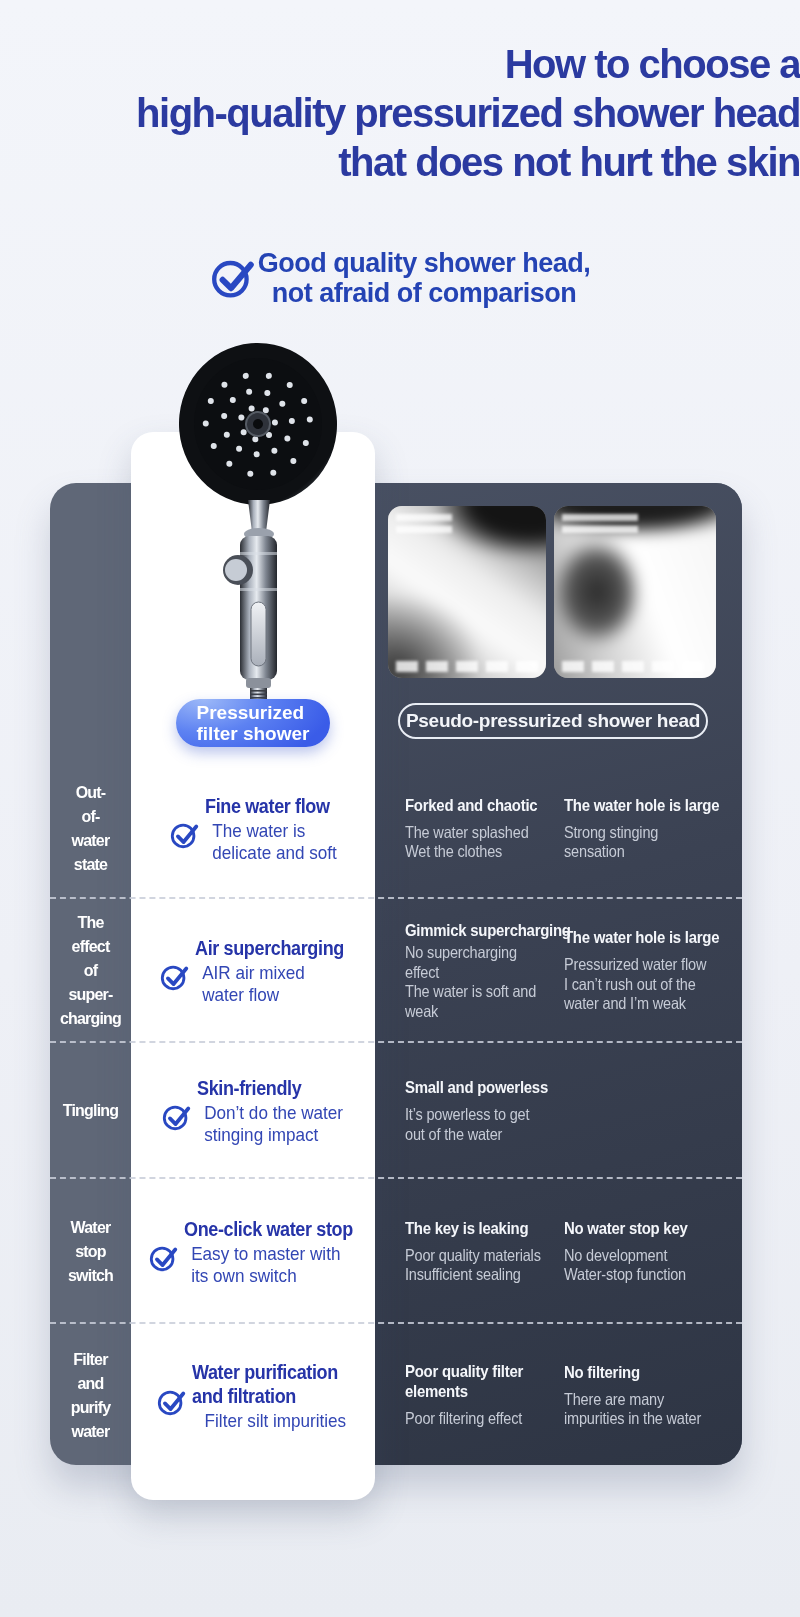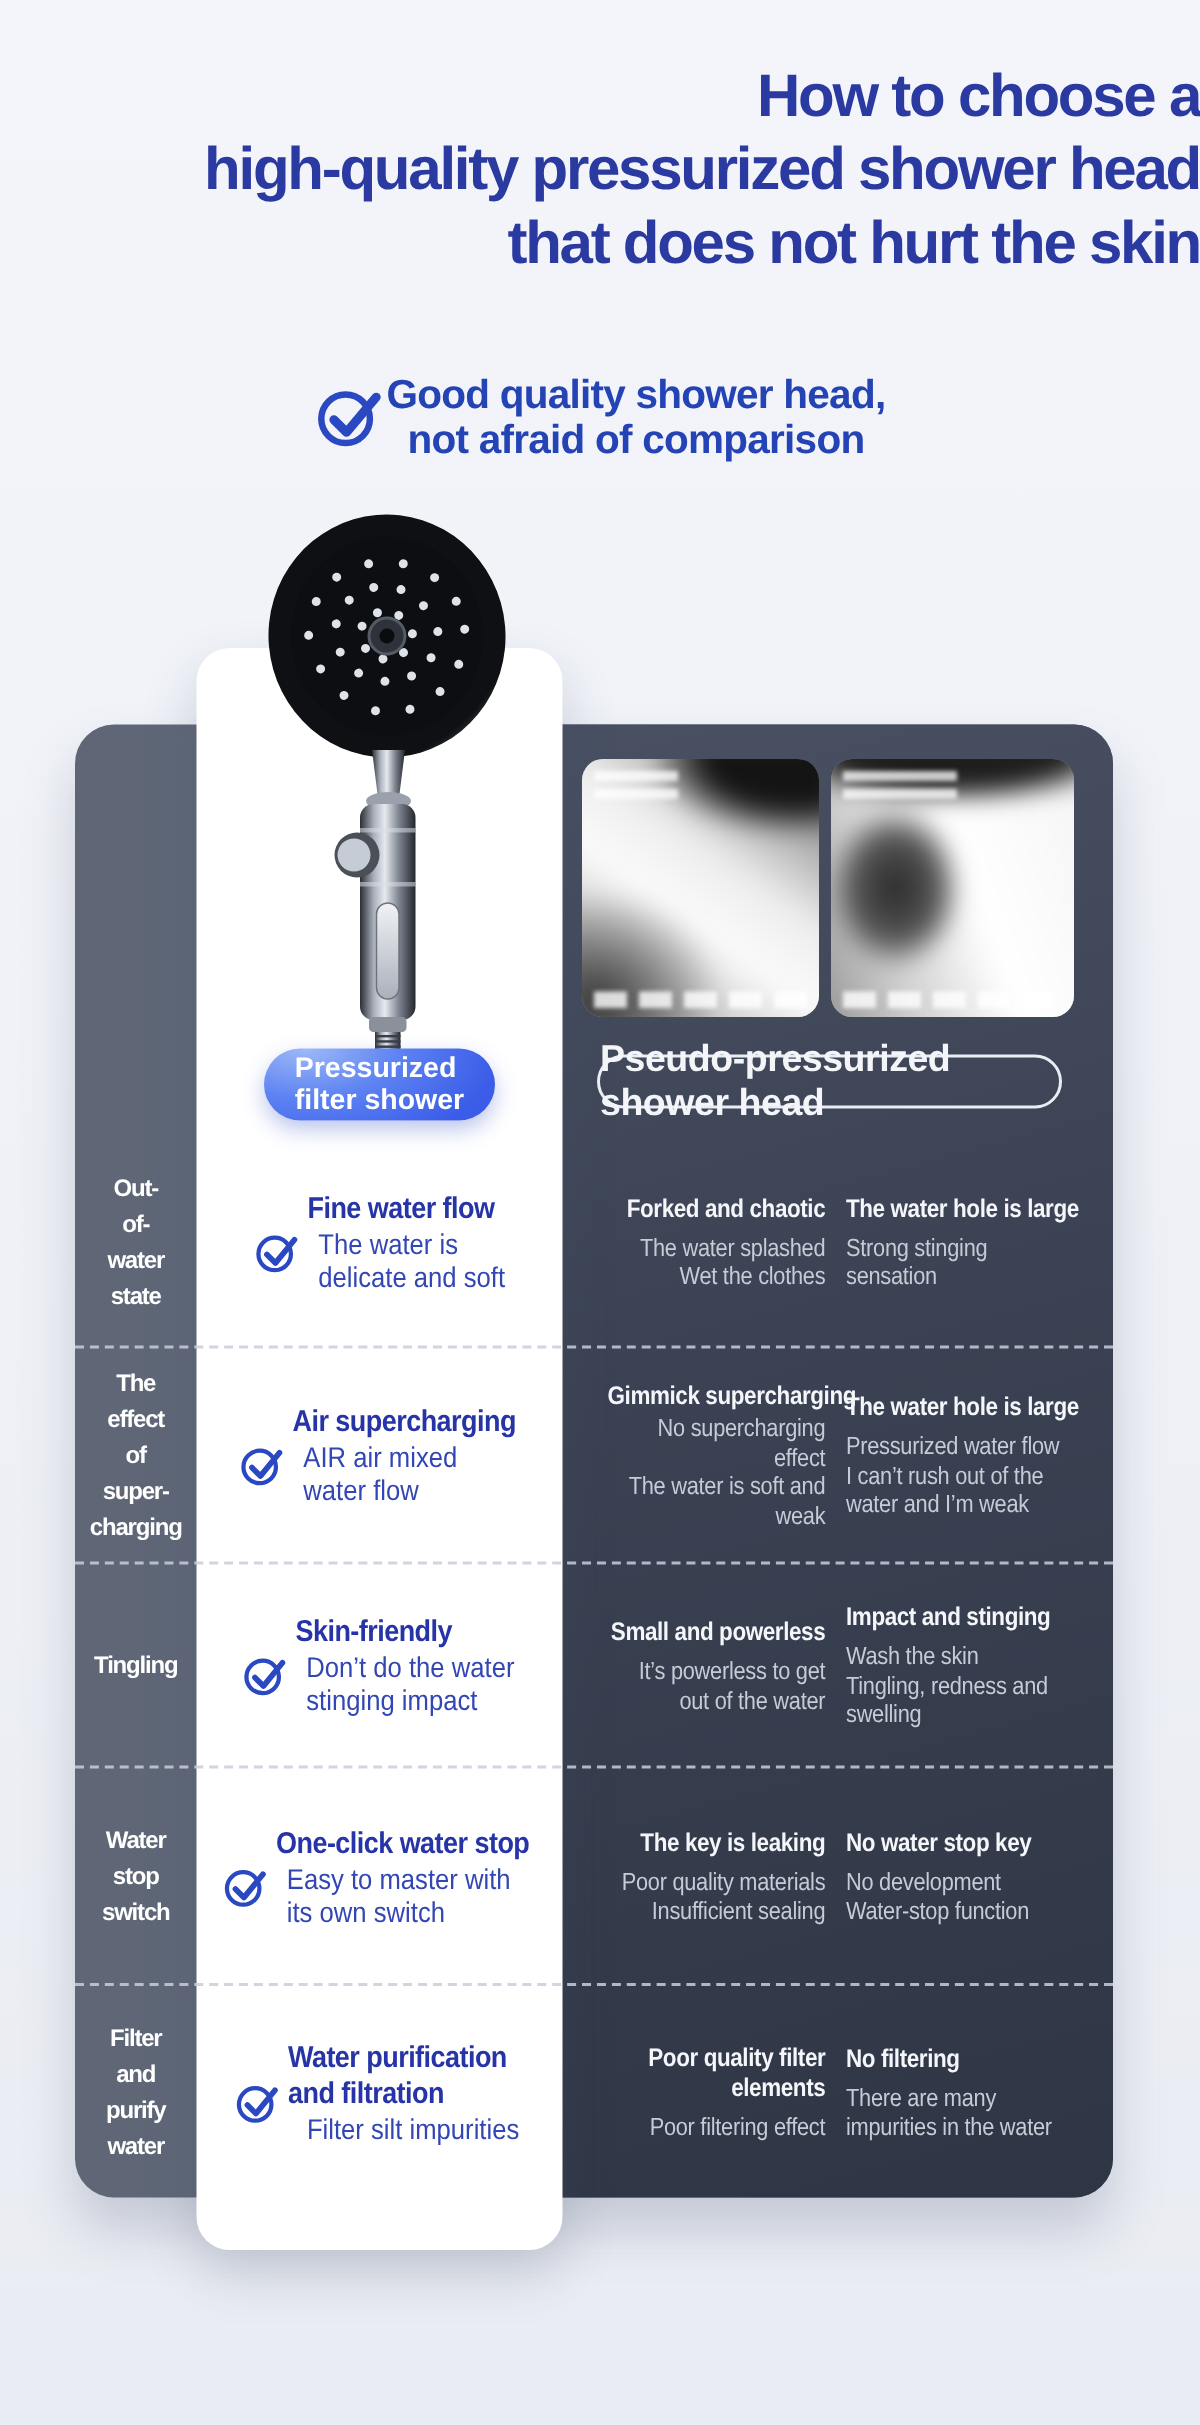--- a/index.html
+++ b/index.html
@@ -50,21 +50,21 @@
   
   .pill-good{
     position:absolute;left:176px;top:699px;width:154px;height:48px;border-radius:24px;
     background:radial-gradient(130px 70px at 18% 0%,#9db9f8 0%,#5d82f2 48%,#3a5ce8 100%);
     color:#fff;font-weight:bold;font-size:19px;line-height:21px;
     display:flex;align-items:center;justify-content:center;text-align:left;
     box-shadow:0 6px 14px rgba(60,90,200,.35);
   }
   .pill-bad{
     position:absolute;left:398px;top:703px;width:310px;height:36px;border-radius:20px;
-    border:2px solid #e9edf4;color:#f3f5f9;font-weight:bold;font-size:25px;
+    border:2px solid #e9edf4;color:#f3f5f9;font-weight:bold;font-size:19px;
     letter-spacing:-0.3px;display:flex;align-items:center;justify-content:center;
     box-sizing:border-box;
   }
 
   
   .photo{position:absolute;top:506px;height:172px;border-radius:14px;overflow:hidden;background:#9a9a9a;}
   .photo.p1{left:388px;width:158px;}
   .photo.p2{left:554px;width:162px;}
   .photo .art{position:absolute;inset:-14px;filter:blur(7px);}
   .p1 .art{background:
@@ -91,21 +91,21 @@
   }
   .good-cell{
     position:absolute;left:88px;width:244px;top:0;bottom:0;
     display:flex;align-items:center;justify-content:center;
   }
   .gc-icon{width:32px;height:32px;flex:none;margin-top:12px;margin-right:4px;}
   .good-text{transform:scaleX(.9);transform-origin:0 50%;}
   .good-heading{font-size:20px;font-weight:bold;color:#2634a8;line-height:24px;letter-spacing:-0.4px;}
   .good-sub{font-size:19px;color:#3246b4;line-height:22px;margin-top:2px;margin-left:8px;}
   .bad-cell{position:absolute;top:0;bottom:0;display:flex;flex-direction:column;justify-content:center;}
-  .bad-cell.a{left:355px;width:165px;text-align:right;}
+  .bad-cell.a{left:355px;width:165px;}
   .bad-cell.b{left:514px;width:180px;}
   .bad-inner{transform:scaleX(.88);transform-origin:0 50%;}
   .bad-h{color:#f4f6fa;font-weight:bold;font-size:17px;line-height:20px;letter-spacing:-0.3px;}
   .bad-t{color:#c6cbd6;font-size:16.5px;line-height:19.5px;margin-top:7px;letter-spacing:-0.2px;}
 
   .chk{stroke:#2948c2;fill:none;}
 </style>
 </head>
 <body>
 
@@ -300,28 +300,20 @@
 stinging impact</div>
     </div>
   </div>
   <div class="bad-cell a">
     <div class="bad-inner">
       <div class="bad-h prex">Small and powerless</div>
       <div class="bad-t prex">It’s powerless to get
 out of the water</div>
     </div>
   </div>
-  <div class="bad-cell b">
-    <div class="bad-inner">
-      <div class="bad-h prex">Impact and stinging</div>
-      <div class="bad-t prex">Wash the skin
-Tingling, redness and
-swelling</div>
-    </div>
-  </div>
 </div>
 
 <div class="row sep" style="top:1177px;height:145px">
   <div class="row-label pre">Water
 stop
 switch</div>
   <div class="good-cell">
     <svg class="gc-icon" viewBox="0 0 34 34">
       <circle class="chk" cx="15" cy="18" r="11.5" stroke-width="3"></circle>
       <path class="chk" d="M9.5 18.5 L15.5 24.5 L29 8" stroke-width="4" stroke-linecap="round" stroke-linejoin="round"></path>

